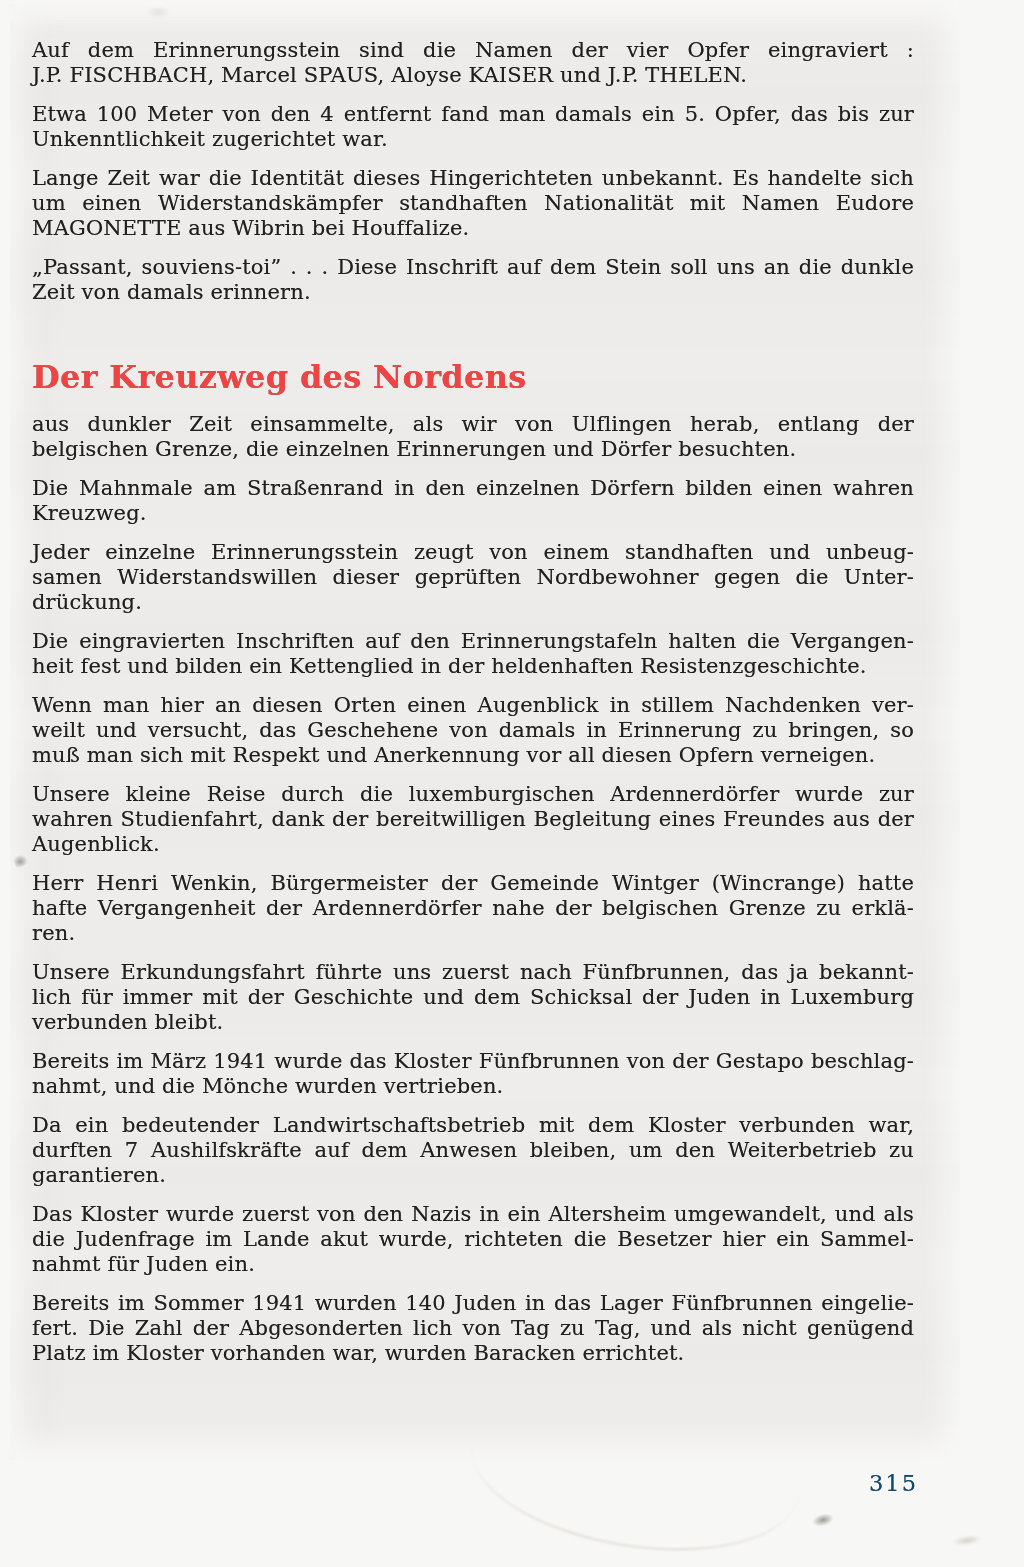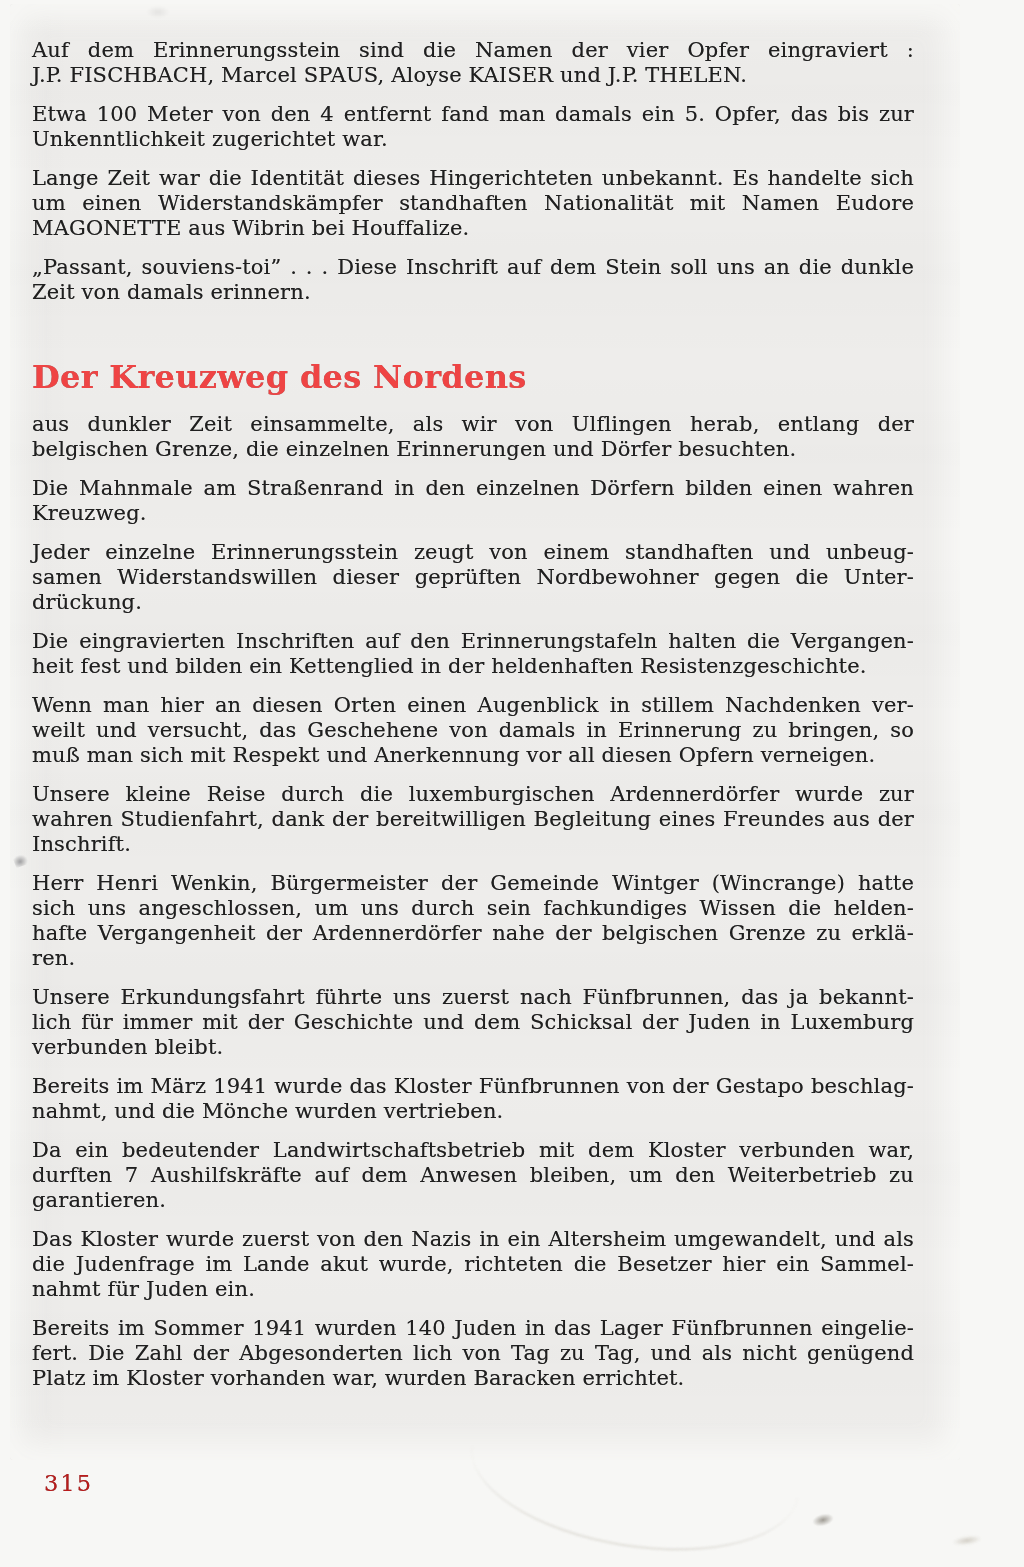--- a/index.html
+++ b/index.html
@@ -74,23 +74,24 @@
     letter-spacing: 0.3px;
     margin: 53px 0 16px 0;
     color: #ef4444;
   }
 
   .page-number {
     position: absolute;
     left: 44px;
     top: 1470px;
     width: 874px;
+    text-align: right;
     font-size: 22.5px;
     letter-spacing: 2px;
-    color: #b91c1c;
+    color: #0c4a6e;
     text-shadow: 0 0 0.6px rgba(30,30,30,0.5);
   }
 
   
   .artifact { position: absolute; pointer-events: none; }
   .mark-margin {
     left: 14px; top: 854px; width: 14px; height: 12px;
     background: radial-gradient(ellipse at 40% 60%, rgba(90,90,95,0.55), rgba(90,90,95,0) 65%);
     transform: rotate(-20deg);
     filter: blur(0.4px);
@@ -169,25 +170,24 @@
       <div class="line lastline">heit fest und bilden ein Kettenglied in der heldenhaften Resistenzgeschichte.</div>
     </div>
     <div class="para">
       <div class="line">Wenn man hier an diesen Orten einen Augenblick in stillem Nachdenken ver-</div>
       <div class="line">weilt und versucht, das Geschehene von damals in Erinnerung zu bringen, so</div>
       <div class="line lastline">muß man sich mit Respekt und Anerkennung vor all diesen Opfern verneigen.</div>
     </div>
     <div class="para">
       <div class="line">Unsere kleine Reise durch die luxemburgischen Ardennerdörfer wurde zur</div>
       <div class="line">wahren Studienfahrt, dank der bereitwilligen Begleitung eines Freundes aus der</div>
-      <div class="line lastline">Inschrift.</div>
+      <div class="line lastline">Augenblick.</div>
     </div>
     <div class="para">
       <div class="line">Herr Henri Wenkin, Bürgermeister der Gemeinde Wintger (Wincrange) hatte</div>
-      <div class="line">sich uns angeschlossen, um uns durch sein fachkundiges Wissen die helden-</div>
       <div class="line">hafte Vergangenheit der Ardennerdörfer nahe der belgischen Grenze zu erklä-</div>
       <div class="line lastline">ren.</div>
     </div>
     <div class="para">
       <div class="line">Unsere Erkundungsfahrt führte uns zuerst nach Fünfbrunnen, das ja bekannt-</div>
       <div class="line">lich für immer mit der Geschichte und dem Schicksal der Juden in Luxemburg</div>
       <div class="line lastline">verbunden bleibt.</div>
     </div>
     <div class="para">
       <div class="line">Bereits im März 1941 wurde das Kloster Fünfbrunnen von der Gestapo beschlag-</div>

